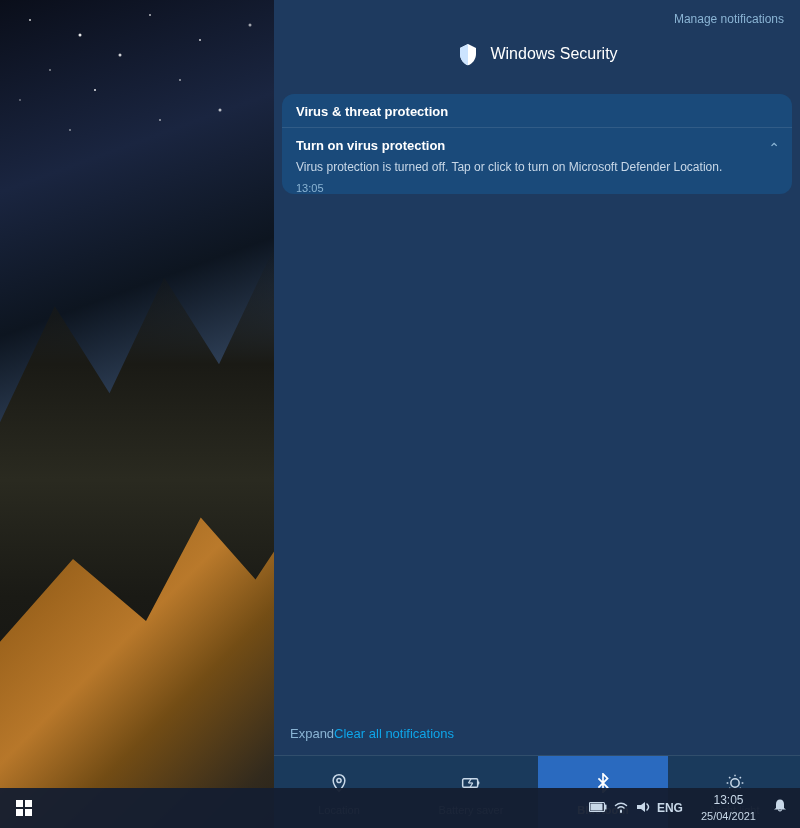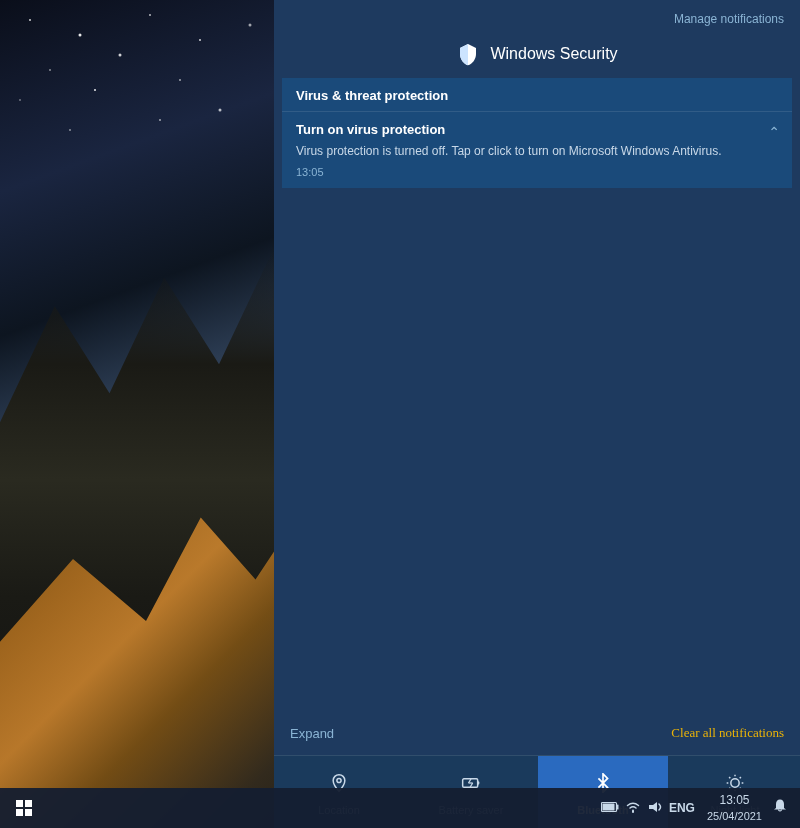--- a/index.html
+++ b/index.html
@@ -107,36 +107,36 @@
     }
 
     .app-name {
       color: #ffffff;
       font-size: 16px;
       font-weight: 400;
     }
 
     
     .notification-card {
-      margin: 0 8px;
+      margin: 16px 8px;
       background: #1a4a7a;
-      border-radius: 0;
+      border-radius: 12px;
       overflow: hidden;
     }
 
     .notification-category {
       padding: 10px 14px 8px;
       color: #ffffff;
       font-size: 13px;
       font-weight: 600;
       border-bottom: 1px solid rgba(255,255,255,0.1);
     }
 
     .notification-item {
-      padding: 10px 14px 10px;
+      padding: 10px 14px 0;
       position: relative;
       cursor: pointer;
     }
 
     .notification-title {
       color: #ffffff;
       font-size: 13px;
       font-weight: 600;
       margin-bottom: 6px;
       padding-right: 30px;
@@ -164,41 +164,39 @@
 
     
     .spacer {
       flex: 1;
     }
 
     
     .bottom-actions {
       padding: 8px 16px 10px;
       display: flex;
-      justify-content: space-between;
       align-items: center;
     }
 
     .expand-btn {
       color: #8ab4d4;
       font-size: 13px;
       cursor: pointer;
       background: none;
       border: none;
       padding: 4px 0;
     }
 
     .clear-all-btn {
-      color: #eab308;
+      color: #0ea5e9;
       font-size: 13px;
       cursor: pointer;
       background: none;
       border: none;
       padding: 4px 0;
-      font-family: Liberation Serif, serif;
     }
 
     
     .quick-actions {
       display: grid;
       grid-template-columns: repeat(4, 1fr);
       gap: 2px;
       margin: 0 0 0 0;
       background: #1a3a5c;
       border-top: 1px solid rgba(255,255,255,0.1);
@@ -244,20 +242,21 @@
     .taskbar {
       position: absolute;
       bottom: 0; left: 0;
       width: 800px;
       height: 40px;
       background: rgba(20, 30, 48, 0.95);
       display: flex;
       align-items: center;
       justify-content: flex-end;
       padding: 0 8px;
+      gap: 6px;
       z-index: 10;
     }
 
     .taskbar-left {
       flex: 1;
       display: flex;
       align-items: center;
     }
 
     .taskbar-start {
@@ -362,21 +361,21 @@
         <path d="M12 2L4 6v6c0 5.25 3.75 10.15 8 11.35V2z" fill="#cce4ff"></path>
       </svg>
     </span>
     <span class="app-name">Windows Security</span>
   </div>
 
   <div class="notification-card">
     <div class="notification-category">Virus &amp; threat protection</div>
     <div class="notification-item">
       <div class="notification-title">Turn on virus protection</div>
-      <div class="notification-body">Virus protection is turned off. Tap or click to turn on Microsoft Windows Antivirus.</div>
+      <div class="notification-body">Virus protection is turned off. Tap or click to turn on Microsoft Defender Location.</div>
       <div class="notification-time">13:05</div>
       <span class="chevron-up">⌃</span>
     </div>
   </div>
 
   <div class="spacer"></div>
 
   <div class="bottom-actions">
     <button class="expand-btn">Expand</button>
     <button class="clear-all-btn">Clear all notifications</button>

